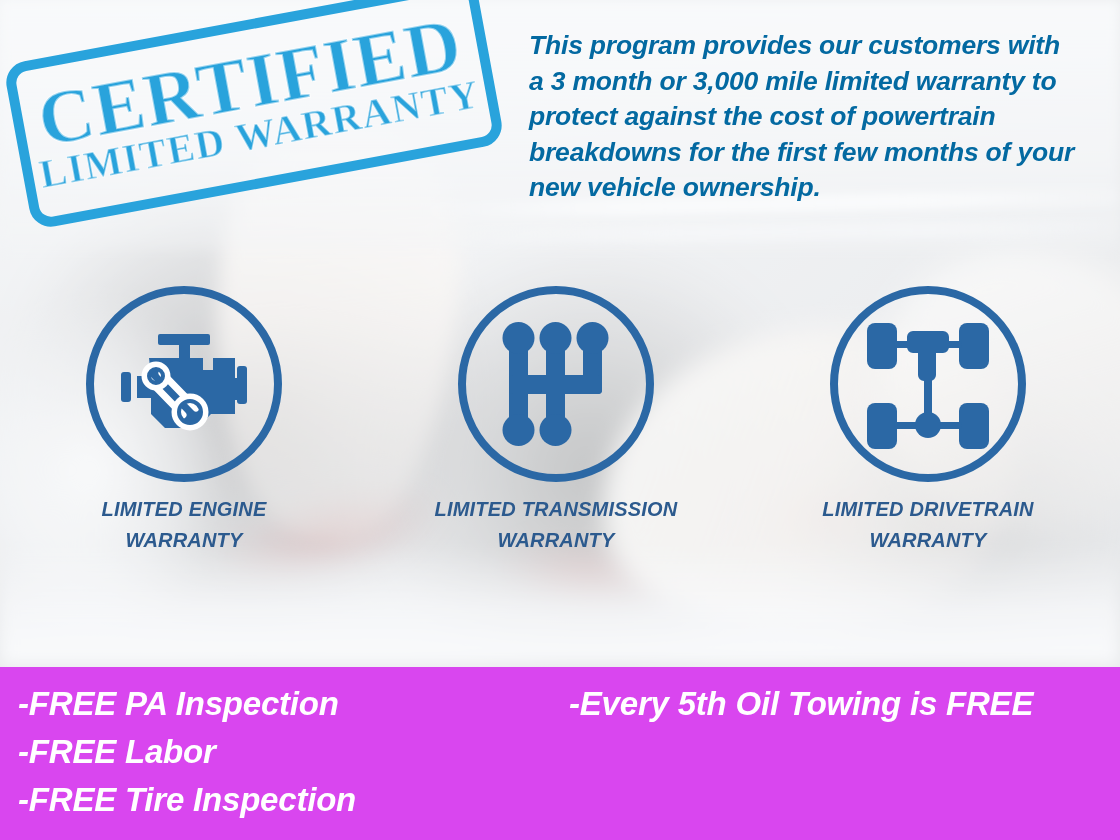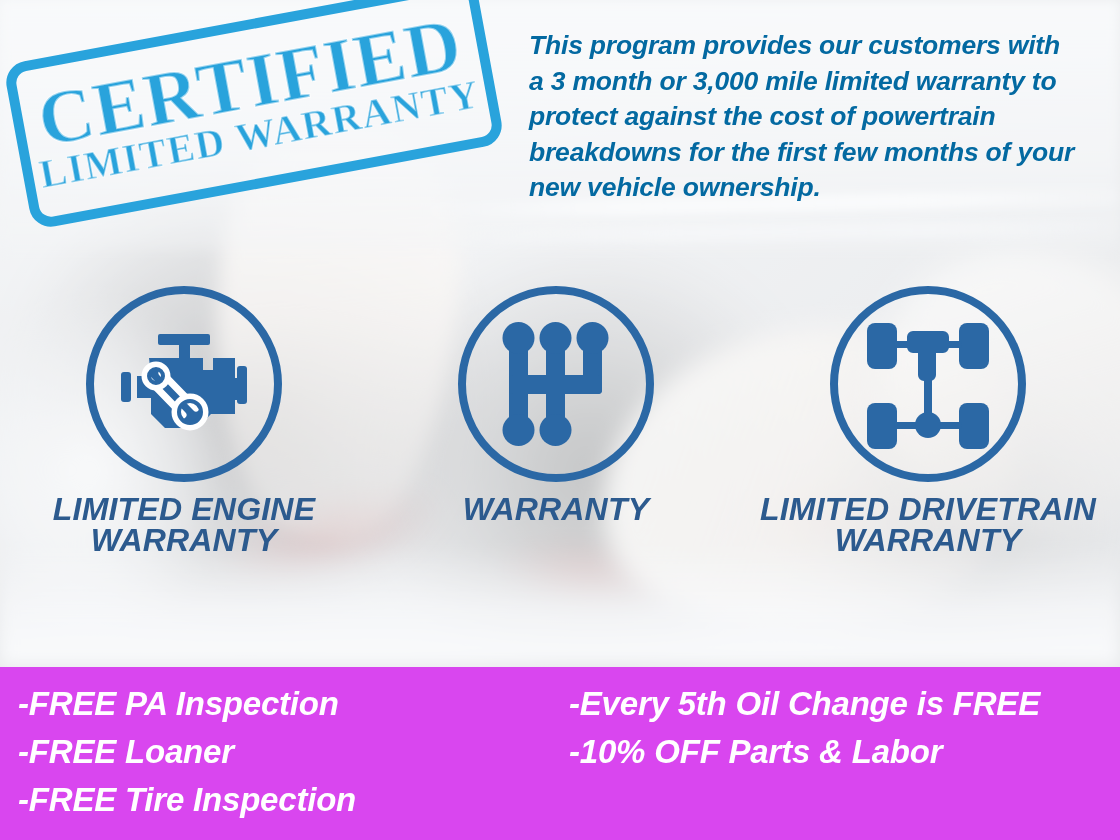--- a/index.html
+++ b/index.html
@@ -230,21 +230,21 @@
     align-items: center;
     justify-content: center;
   }
   .badge-circle svg { display: block; }
 
   .feature-label {
     margin-top: 12px;
     font-family: "Liberation Sans", sans-serif;
     font-weight: bold;
     font-style: italic;
-    font-size: 32px;
+    font-size: 20px;
     line-height: 31px;
     color: #2c5a8e;
     letter-spacing: 0.2px;
   }
 
   
   .perks {
     position: absolute;
     left: 0;
     top: 667px;
@@ -350,20 +350,21 @@
             <rect x="13" y="55" width="93" height="19" rx="4"></rect>
             <circle cx="22.5" cy="18" r="16"></circle>
             <circle cx="59.5" cy="18" r="16"></circle>
             <circle cx="96.5" cy="18" r="16"></circle>
             <circle cx="22.5" cy="110" r="16"></circle>
             <circle cx="59.5" cy="110" r="16"></circle>
           </g>
         </svg>
       </div>
       <div class="feature-label">
+        <div>LIMITED TRANSMISSION</div>
         <div>WARRANTY</div>
       </div>
     </div>
 
     <div class="feature f3">
       <div class="badge-circle">
         <svg width="134" height="134" viewBox="0 0 134 134">
           <g fill="#2b68a5">
             <rect x="6" y="6" width="30" height="46" rx="8"></rect>
             <rect x="98" y="6" width="30" height="46" rx="8"></rect>
@@ -381,22 +382,21 @@
         <div>LIMITED DRIVETRAIN</div>
         <div>WARRANTY</div>
       </div>
     </div>
 
   </div>
 
   <div class="perks">
     <div class="perks-col left">
       <div class="perk">-FREE PA Inspection</div>
-      <div class="perk">-FREE Loaner</div>
+      <div class="perk">-FREE Labor</div>
       <div class="perk">-FREE Tire Inspection</div>
     </div>
     <div class="perks-col right">
-      <div class="perk">-Every 5th Oil Change is FREE</div>
-      <div class="perk">-10% OFF Parts &amp; Labor</div>
+      <div class="perk">-Every 5th Oil Towing is FREE</div>
     </div>
   </div>
 
 </div>
 
 </body></html>

